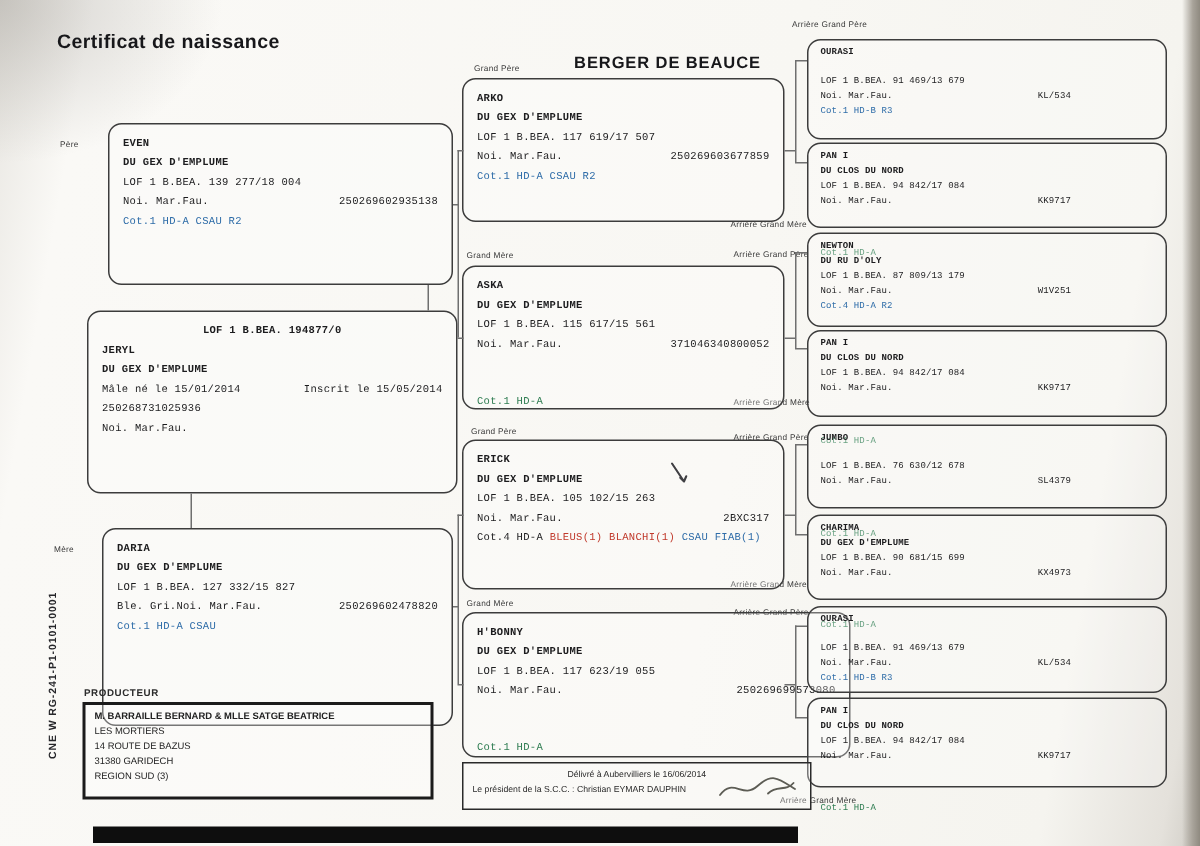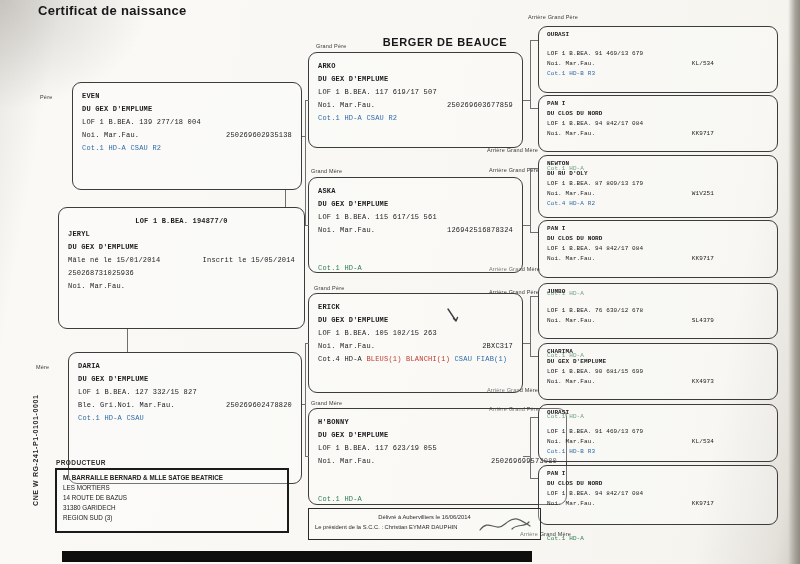--- a/index.html
+++ b/index.html
@@ -3,21 +3,21 @@
 <meta charset="utf-8">
 <style>
   html,body{margin:0;padding:0;}
   body{width:800px;height:564px;background:#d8d5cf;font-family:"Liberation Sans",sans-serif;}
   #paper{position:relative;width:800px;height:564px;overflow:hidden;
     background:linear-gradient(100deg,#e8e6e1 0%,#faf9f6 7%,#f8f7f3 60%,#f5f4ef 88%,#e4e1db 97%,#cfccc5 100%);}
   .corner-shade{position:absolute;left:0;top:0;width:150px;height:110px;
     background:radial-gradient(ellipse at 0% 0%,rgba(120,115,108,0.30),rgba(120,115,108,0) 70%);}
   .right-strip{position:absolute;right:0;top:0;width:12px;height:564px;
     background:linear-gradient(90deg,rgba(140,135,126,0) 0%,#a8a39a 60%,#8f8a80 100%);}
-  .title{position:absolute;left:38px;top:3px;font-size:13px;font-weight:bold;color:#17171a;letter-spacing:.3px;}
+  .title{position:absolute;left:38px;top:20px;font-size:13px;font-weight:bold;color:#17171a;letter-spacing:.3px;}
   .breed{position:absolute;left:340px;top:36px;width:210px;text-align:center;font-size:11px;font-weight:bold;color:#17171a;letter-spacing:.6px;}
   .tag{position:absolute;font-size:5.5px;color:#3a3a3a;letter-spacing:.2px;}
   .box{position:absolute;box-sizing:border-box;border:1px solid #3c3c3c;border-radius:9px;
     padding:7px 9px;background:rgba(255,255,255,0.28);
     font-family:"Liberation Mono","DejaVu Sans Mono",monospace;color:#1c1c1e;}
   .f-main{font-size:7px;line-height:13px;letter-spacing:.2px;}
   .f-small{font-size:6px;line-height:10px;letter-spacing:.1px;padding:3px 8px;}
   .ln{white-space:pre;min-height:9px;}
   .row{display:flex;justify-content:space-between;}
   .b{font-weight:bold;}
@@ -109,21 +109,21 @@
     </div>
     <div class="ln cot-blue">Cot.1 HD-A CSAU R2</div>
   </div>
 
   <div class="box f-main" style="left:308px;top:177px;width:215px;height:96px;">
     <div class="ln b">ASKA</div>
     <div class="ln b">DU GEX D'EMPLUME</div>
     <div class="ln">LOF 1 B.BEA. 115 617/15 561</div>
     <div class="ln row">
       <span>Noi. Mar.Fau.</span>
-      <span>126942516878324</span>
+      <span>371046340800052</span>
     </div>
     <div class="ln cot-green">Cot.1 HD-A</div>
   </div>
 
   <div class="box f-main" style="left:308px;top:293px;width:215px;height:100px;">
     <div class="ln b">ERICK</div>
     <div class="ln b">DU GEX D'EMPLUME</div>
     <div class="ln">LOF 1 B.BEA. 105 102/15 263</div>
     <div class="ln row">
       <span>Noi. Mar.Fau.</span>

